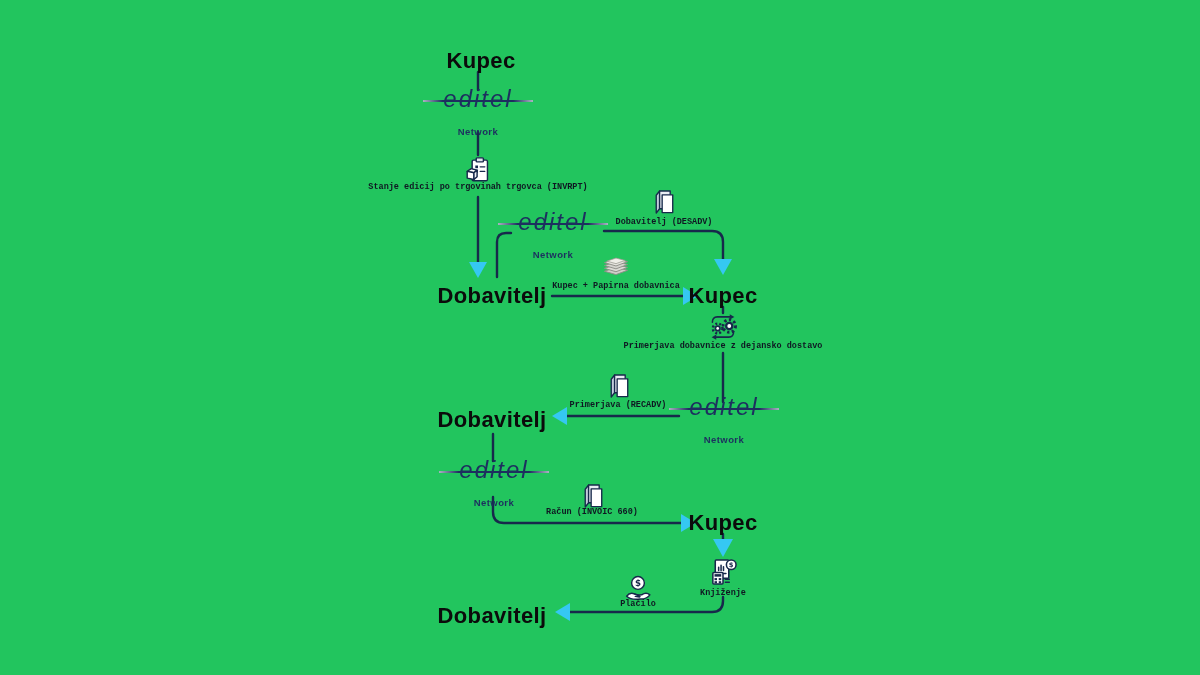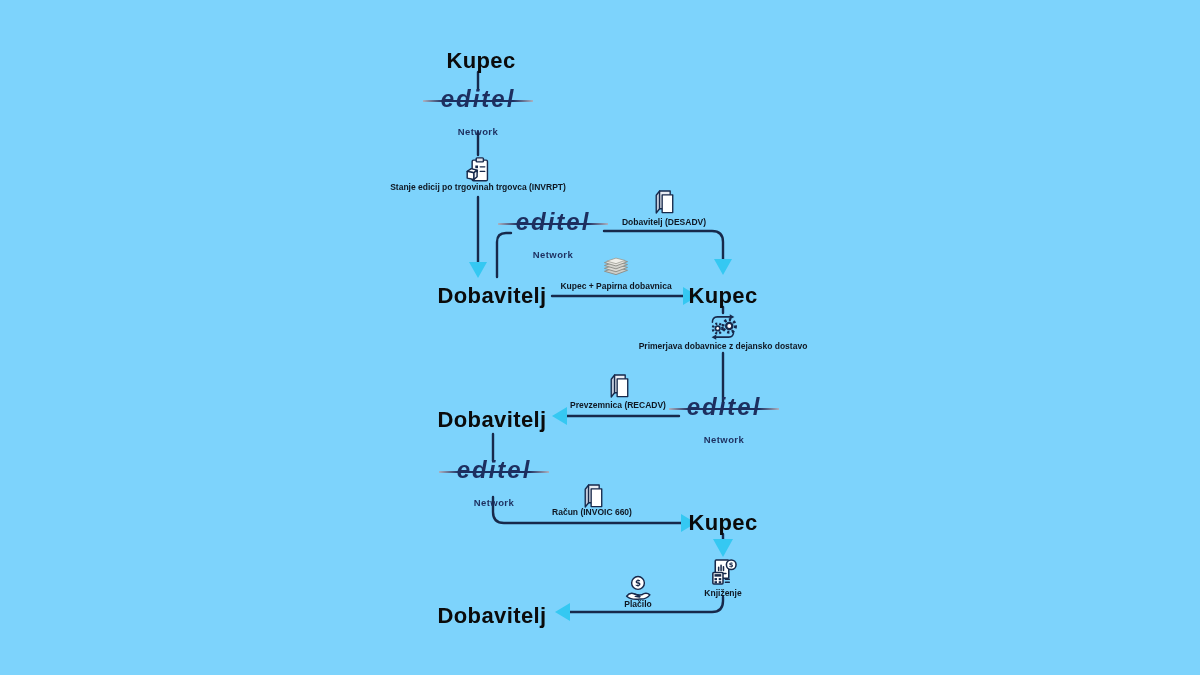--- a/index.html
+++ b/index.html
@@ -1,27 +1,27 @@
 <!DOCTYPE html>
 <html style="--line: #17294b; --logo: #1d2f5f; --arrow: #35c8f2; --text: #0b0b0b;"><head>
 <meta charset="utf-8">
 <style>
   html,body{margin:0;padding:0;background:#fff;}
-  .canvas{position:relative;width:1200px;height:675px;background:#7dd3fc;overflow:hidden;
+  .canvas{position:relative;width:1200px;height:675px;background:#22c55e;overflow:hidden;
           font-family:"Liberation Sans",sans-serif;}
   .layer{position:absolute;left:0;top:0;pointer-events:none;}
   .node{position:absolute;transform:translate(-50%,-50%);font-size:22px;font-weight:bold;
         color:var(--text);letter-spacing:.4px;white-space:nowrap;}
   .lbl{position:absolute;transform:translate(-50%,-50%);font-size:8.5px;font-weight:bold;
-       color:#0f1722;white-space:nowrap;}
+       color:#0f1722;white-space:nowrap;font-family:Liberation Mono, monospace;}
   .editel{position:absolute;width:110px;transform:translate(-50%,-50%);text-align:center;}
   .editel .word-wrap{position:relative;display:block;line-height:1;}
   .editel .strike{position:absolute;left:0;right:0;top:56%;height:2px;
       background:linear-gradient(90deg,#aab2c2 0%,var(--logo) 18%,var(--logo) 82%,#aab2c2 100%);}
-  .editel .word{position:relative;font-size:24px;font-weight:bold;font-style:italic;
+  .editel .word{position:relative;font-size:24px;font-weight:normal;font-style:italic;
       letter-spacing:2px;color:var(--logo);}
   .editel .sub{font-size:9.5px;font-weight:bold;color:var(--logo);letter-spacing:.4px;margin-top:15px;}
   .icon{position:absolute;transform:translate(-50%,-50%);overflow:visible;}
   .ln{fill:none;stroke:var(--line);stroke-width:2.4;stroke-linecap:round;}
   .ar{fill:var(--arrow);stroke:none;}
   .st{stroke:var(--line);stroke-width:1.6;stroke-linejoin:round;stroke-linecap:round;}
   .stf{fill:#ffffff;}
   .dollar{font-family:"DejaVu Sans",sans-serif;font-weight:bold;fill:var(--line);}
 </style>
 </head>
@@ -162,18 +162,18 @@
       <use href="#sym-calc"></use>
     </svg>
   <svg class="icon" style="left:638px;top:588px" width="31" height="28">
       <use href="#sym-hand"></use>
     </svg>
 
   <div class="lbl" style="left:478px;top:187px">Stanje edicij po trgovinah trgovca (INVRPT)</div>
   <div class="lbl" style="left:664px;top:222px">Dobavitelj (DESADV)</div>
   <div class="lbl" style="left:616px;top:286px">Kupec + Papirna dobavnica</div>
   <div class="lbl" style="left:723px;top:346px">Primerjava dobavnice z dejansko dostavo</div>
-  <div class="lbl" style="left:618px;top:405px">Prevzemnica (RECADV)</div>
+  <div class="lbl" style="left:618px;top:405px">Primerjava (RECADV)</div>
   <div class="lbl" style="left:592px;top:512px">Račun (INVOIC 660)</div>
   <div class="lbl" style="left:723px;top:593px">Knjiženje</div>
   <div class="lbl" style="left:638px;top:604px">Plačilo</div>
 
 </div>
 
 </body></html>

